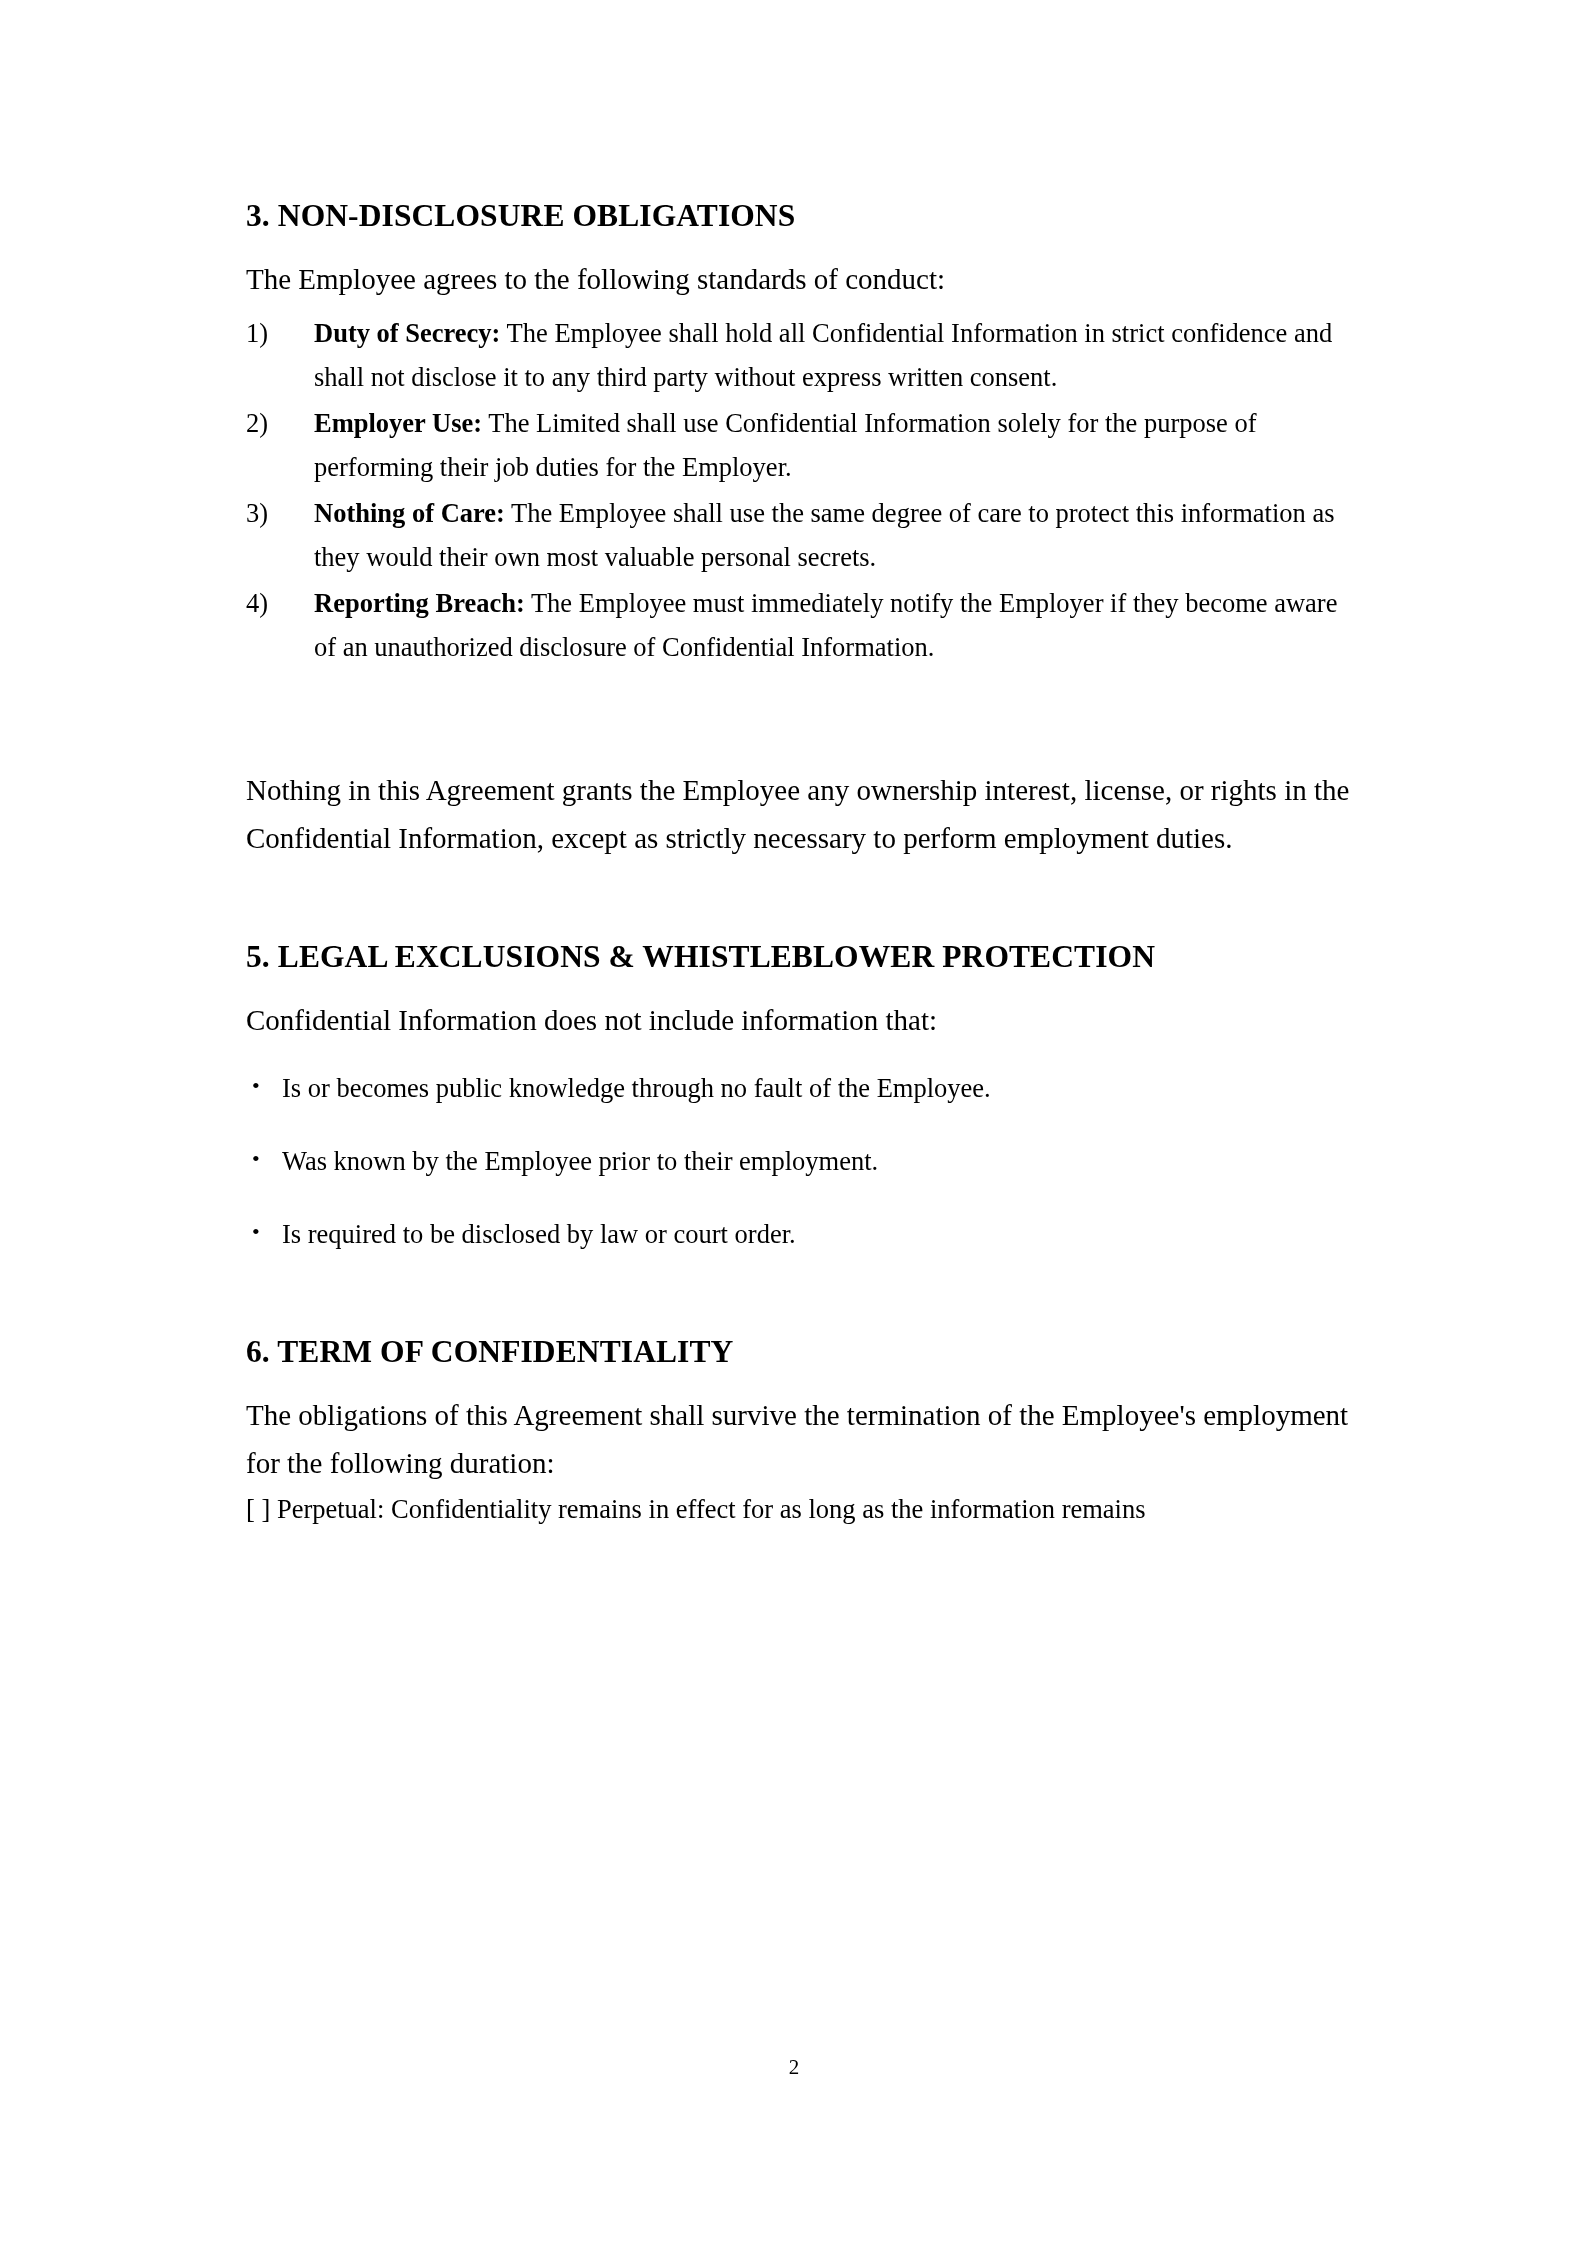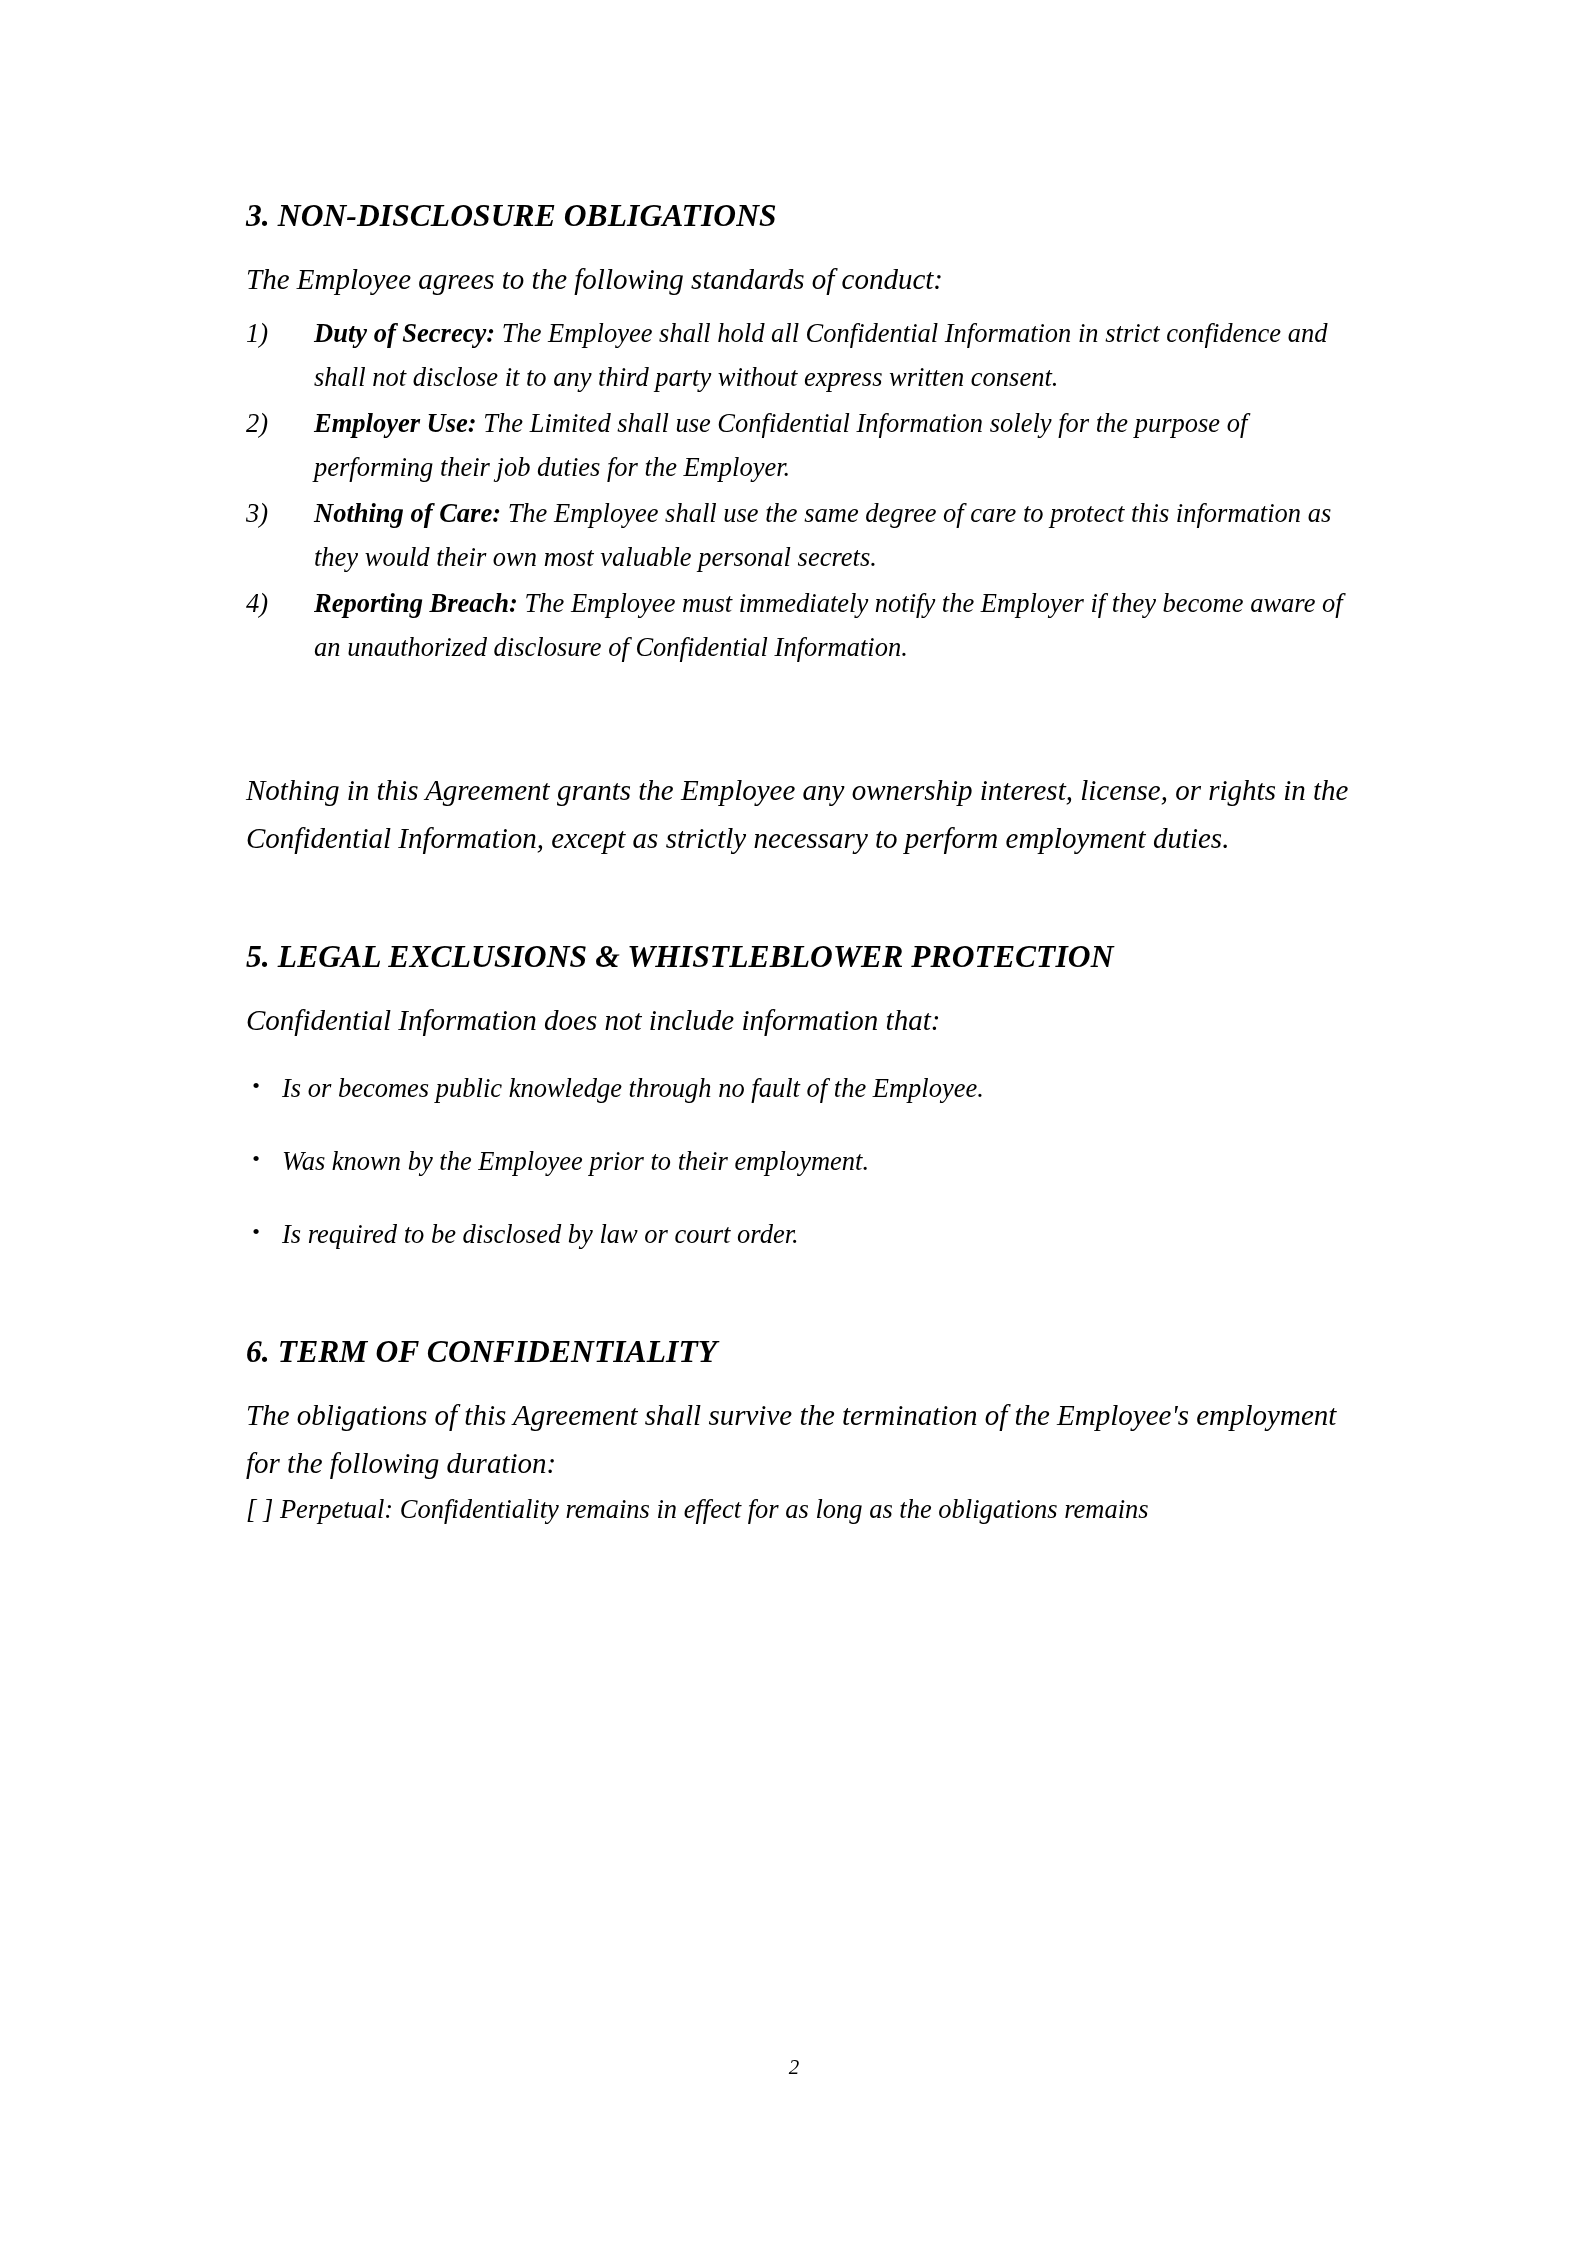--- a/index.html
+++ b/index.html
@@ -11,21 +11,20 @@
   .page {
     position: relative;
     width: 1572px;
     height: 2245px;
     background: #ffffff;
     margin: 0 auto;
     font-family: "Liberation Serif", "DejaVu Serif", serif;
     color: #000000;
     box-sizing: border-box;
     overflow: hidden;
-    font-style: italic;
   }
   .content {
     position: absolute;
     left: 238px;
     top: 196px;
     width: 1115px;
   }
 
   h2.section-heading {
     font-size: 31.5px;
@@ -168,19 +167,19 @@
         </li>
       </ul>
     </div>
 
     <div style="height:46px"></div>
 
     <div class="section-block">
       <h2 class="section-heading">6. TERM OF CONFIDENTIALITY</h2>
       <div class="gap-after-heading"></div>
       <p class="body-text">The obligations of this Agreement shall survive the termination of the Employee's employment for the following duration:</p>
-      <p class="checkbox-line">[ ] Perpetual: Confidentiality remains in effect for as long as the obligations remains</p>
+      <p class="checkbox-line">[ ] Perpetual: Confidentiality remains in effect for as long as the information remains</p>
     </div>
 
   </div>
 
   <div class="page-number">2</div>
 </div>
 
 </body></html>

